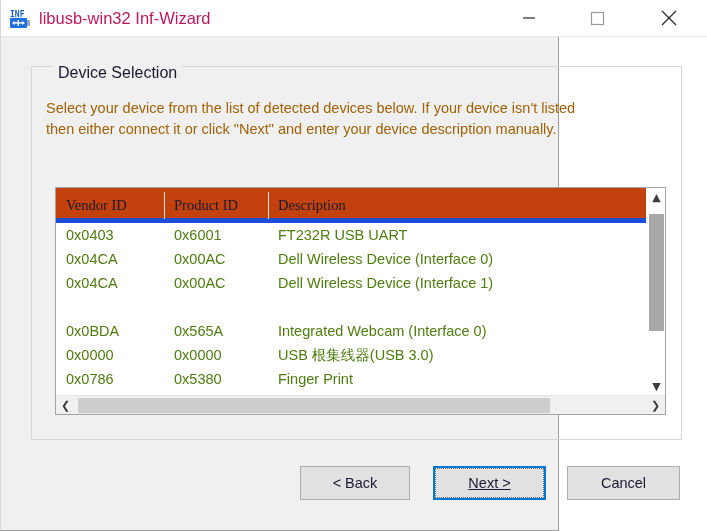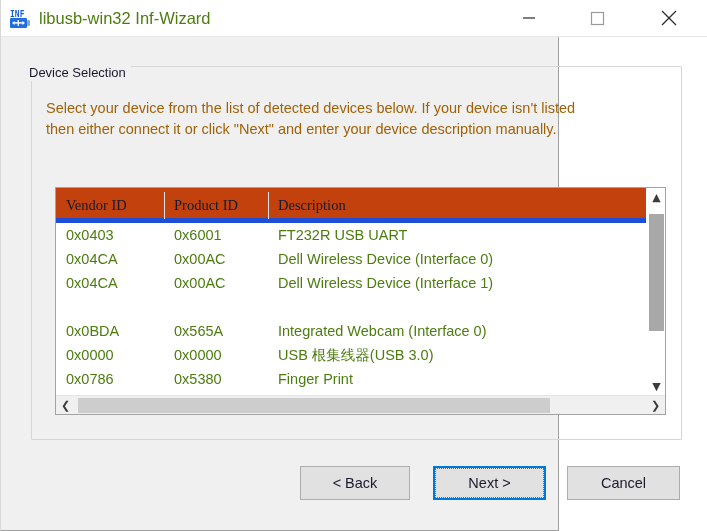--- a/index.html
+++ b/index.html
@@ -32,21 +32,21 @@
   }
   #app-icon {
     position: absolute;
     left: 8px; top: 8px;
     width: 22px; height: 22px;
   }
   #title-text {
     position: absolute;
     left: 38px; top: 8px;
     font-size: 16.5px;
-    color: #4d7c0f;
+    color: #be185d;
     line-height: 21px;
     white-space: nowrap;
   }
   .winbtn {
     position: absolute;
     top: 0;
     width: 46px; height: 36px;
     background: transparent;
     border: 0;
     padding: 0;
@@ -61,24 +61,24 @@
   #groupbox {
     position: absolute;
     left: 30px; top: 66px;
     width: 651px; height: 374px;
     border: 1px solid #d6d6d6;
     border-radius: 1px;
     background: transparent;
   }
   #groupbox-legend {
     position: absolute;
-    left: 23px; top: 64px;
+    left: 52px; top: 64px;
     background: #f0f0f0;
     padding: 0 5px;
-    font-size: 13px;
+    font-size: 16px;
     color: #1a1a2e;
     line-height: 17px;
   }
 
   
   #instructions {
     position: absolute;
     left: 45px; top: 98px;
     width: 620px;
     font-size: 14.5px;
@@ -210,20 +210,21 @@
   #btn-next {
     left: 432px; width: 113px;
     border: 2px solid #0078d7;
     background: #e1e1e1;
   }
   #btn-next .focusring {
     display: block;
     width: 100%; height: 100%;
     border: 1px dotted #6d6d6d;
     line-height: 28px;
+    text-decoration: underline;
   }
   #btn-cancel { left: 566px; width: 113px; }
 </style>
 </head>
 <body>
 
 <div id="window">
 
   <div id="titlebar">
     <span id="app-icon">

